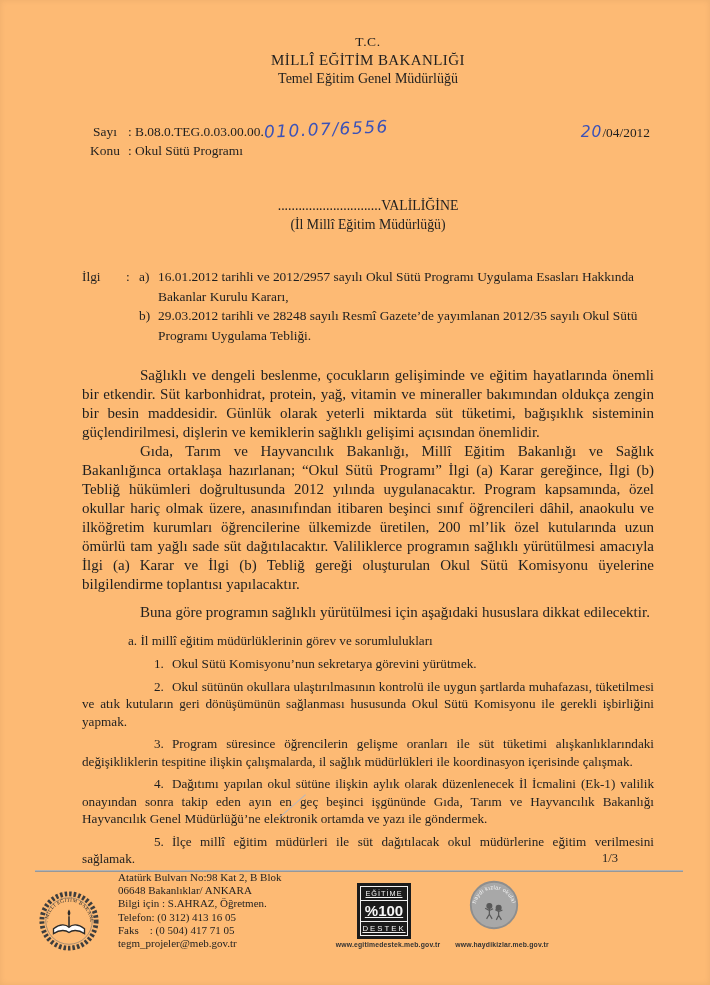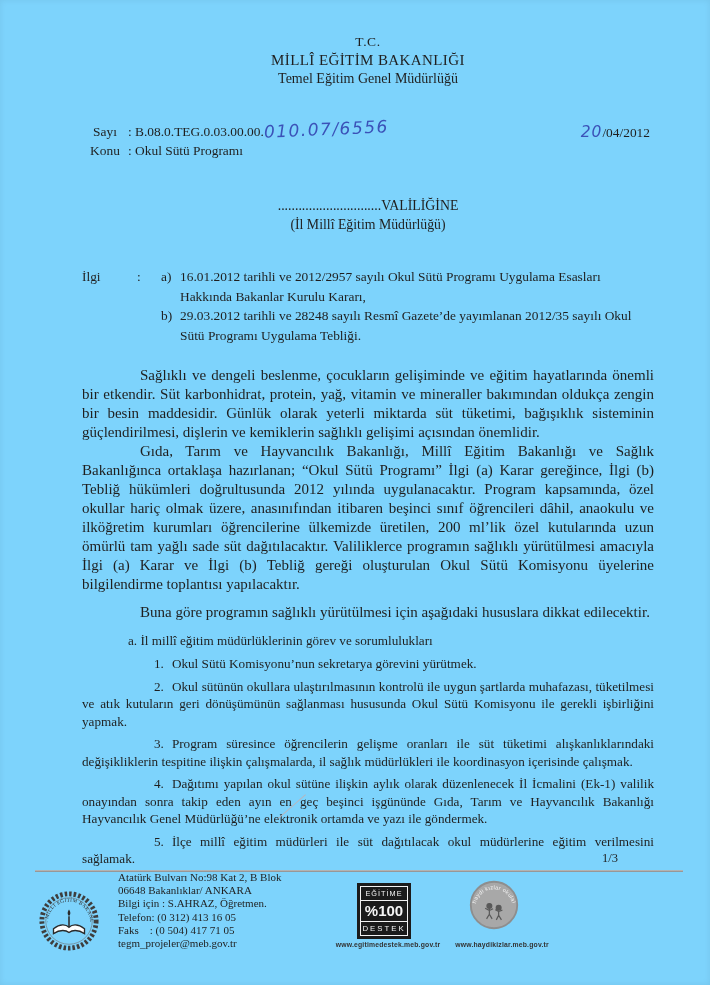--- a/index.html
+++ b/index.html
@@ -1,20 +1,20 @@
 <!DOCTYPE html>
 <html><head>
 <meta charset="utf-8">
 <style>
   html,body { margin:0; padding:0; background:#e9e9e9; }
   .page {
     position:relative;
     width:710px; height:985px;
     margin:0 auto;
-    background:#7dd3fc;
+    background:#fdba74;
     color:#1f1f1f;
     font-family:"Liberation Serif", serif;
     overflow:hidden;
     box-shadow: inset 0 0 6px rgba(0,0,0,.07);
   }
 
   
   .doc { position:absolute; left:82px; top:34px; width:572px; }
 
   .letterhead { text-align:center; }
@@ -33,21 +33,21 @@
   .sayi-hand {
     display:inline-block;
     font-size:17px; letter-spacing:1.5px;
     transform:rotate(-2.5deg) translateY(-2px);
   }
   .date-line { position:absolute; right:4px; top:1px; font-size:13.4px; }
   .date-hand { font-size:15.5px; letter-spacing:1px; }
 
   .addressee { margin-top:36px; text-align:center; font-size:13.8px; line-height:19px; }
 
-  .ilgi { margin-top:33px; display:flex; font-size:13.4px; line-height:19.5px;gap:11px; }
+  .ilgi { margin-top:33px; display:flex; font-size:13.4px; line-height:19.5px; }
   .ilgi-label { width:44px; flex:0 0 auto; }
   .ilgi-colon { width:13px; flex:0 0 auto; }
   .ilgi-items { flex:1; }
   .ilgi-item { display:flex; }
   .ilgi-marker { width:19px; flex:0 0 auto; }
   .ilgi-text { flex:1; }
 
   .para {
     margin:0; margin-top:0;
     font-size:15px; line-height:19px;
@@ -72,21 +72,21 @@
   .page-number { position:absolute; left:560px; top:851px; width:100px; text-align:center; font-size:12.5px; }
   .footer-rule { position:absolute; left:35px; right:27px; top:870px; height:2px;
                  background:linear-gradient(#c0c0c0,#8a8a8a); }
 
   .seal { position:absolute; left:38px; top:890px; }
   .addr { position:absolute; left:118px; top:871px; font-size:11px; line-height:13.2px; }
   .addr-line { white-space:pre; }
 
   .destek { position:absolute; left:357px; top:883px; width:54px; background:#1b1b1b; padding:3px; box-sizing:border-box; }
   .destek-in { border:1px solid #f2f2f2; text-align:center; color:#f5f5f5;
-               font-family:"Liberation Sans", sans-serif; }
+               font-family:"Liberation Sans", sans-serif;text-decoration:underline; }
   .d1 { font-size:7.3px; letter-spacing:1px; padding:2px 0; border-bottom:1px solid #f2f2f2; }
   .d2 { font-size:15px; font-weight:bold; padding:1px 0 2px; border-bottom:1px solid #f2f2f2; }
   .d3 { font-size:7.8px; letter-spacing:2px; padding:2px 0; }
 
   .haydi { position:absolute; left:468px; top:879px; }
 
   .site { position:absolute; top:941px; font-family:"Liberation Sans", sans-serif;
           font-weight:bold; font-size:6.8px; color:#333; text-align:center; letter-spacing:.2px; }
   .site-destek { left:328px; width:120px; }
   .site-haydi  { left:450px; width:104px; }

